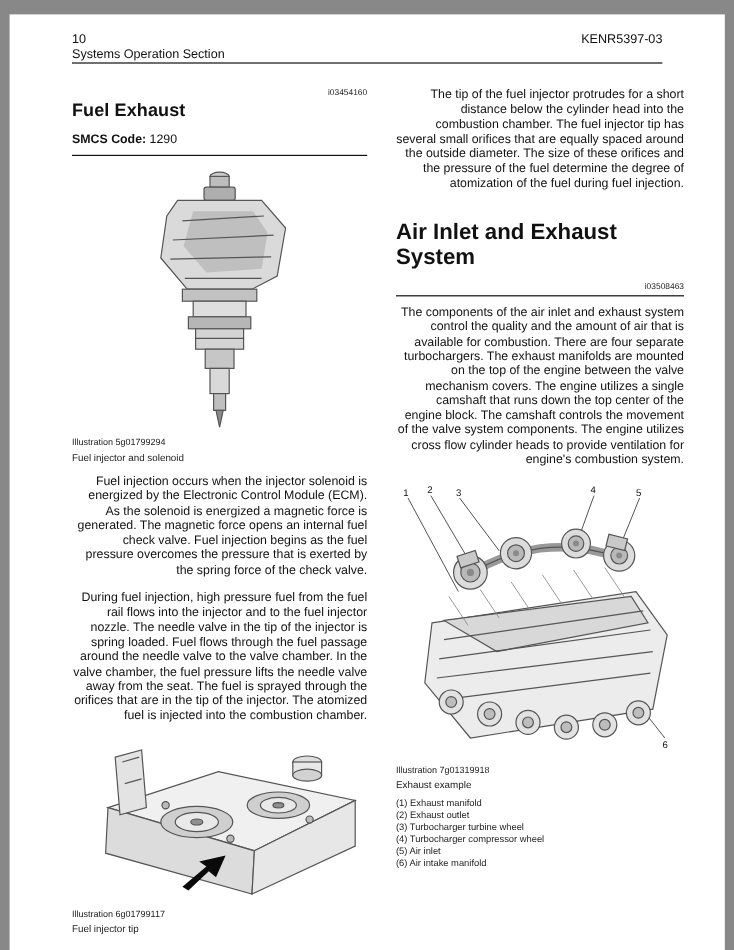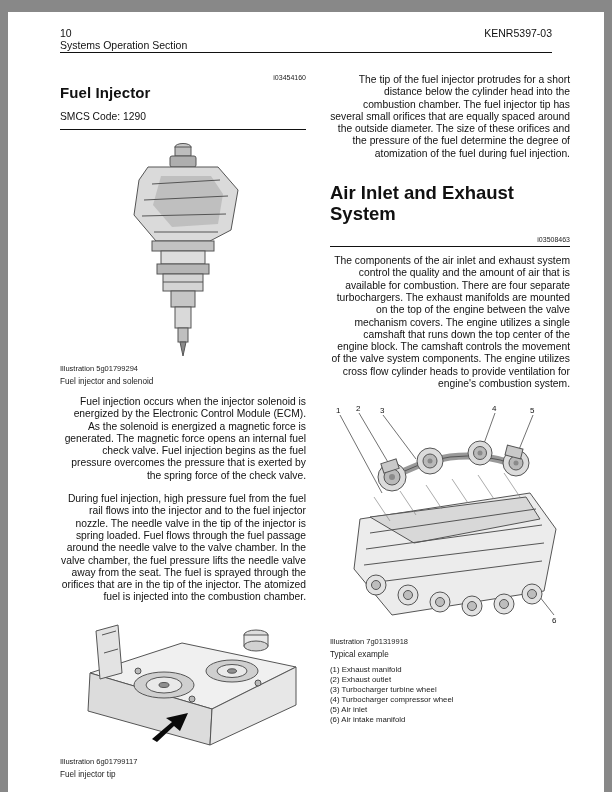--- a/index.html
+++ b/index.html
@@ -18,21 +18,21 @@
   .hdr-rule { position:absolute; left:52px; right:52px; top:40px; border-top:1.6px solid #111; }
   
   .col { position:absolute; top:62px; }
   .col-left  { left:52px;  width:246px; }
   .col-right { left:322px; width:240px; }
   
   .refid { font-size:7px; color:#222; text-align:right; margin-bottom:3px; }
   h2.sec { font-size:15px; font-weight:bold; line-height:17px; margin:2px 0 10px; letter-spacing:.1px; }
   h1.major { font-size:18.5px; font-weight:bold; line-height:21px; margin:22px 0 12px; }
   .smcs { font-size:10.3px; margin-bottom:7px; }
-  .smcs b { font-weight:normal; }
+  .smcs b { font-weight:bold; }
   .smcs-rule { border-top:1.6px solid #111; margin-bottom:8px; }
   p.body { font-size:10.3px; line-height:12.3px; margin-bottom:11px; text-align:right; }
   
   figure { margin:2px 0 10px; }
   .figart { display:block; }
   .figline { display:flex; justify-content:flex-start; font-size:7.5px; color:#222;
              border-top:0; padding-top:2px; margin-top:2px; }
   .figcap { font-size:8.2px; color:#222; margin-top:4px; }
   .callouts { list-style:none; margin-top:6px; }
   .callouts li { font-size:7.8px; line-height:10px; color:#222; }
@@ -50,21 +50,21 @@
         <div class="hdr-pageno">10</div>
         <div class="hdr-section">Systems Operation Section</div>
       </div>
       <div class="hdr-doccode">KENR5397-03</div>
     </div>
   </div>
   <div class="hdr-rule"></div>
 
   <div class="col col-left">
     <div class="refid">i03454160</div>
-    <h2 class="sec">Fuel Injector</h2>
+    <h2 class="sec">Fuel Exhaust</h2>
     <div class="smcs">
       <b>SMCS Code:</b>
       <span>1290</span>
     </div>
     <div class="smcs-rule"></div>
 
     <figure>
       <svg class="figart" width="246" height="222" viewBox="0 0 246 222">
         <ellipse cx="123" cy="9" rx="8" ry="3.5" fill="#c9c9c9" stroke="#555"></ellipse>
         <rect x="115" y="9" width="16" height="9" fill="#bdbdbd" stroke="#555"></rect>
@@ -182,21 +182,21 @@
         <circle cx="174" cy="203" r="10" fill="#e2e2e2" stroke="#555"></circle>
         <circle cx="174" cy="203" r="4.5" fill="#bdbdbd" stroke="#555"></circle>
         <circle cx="202" cy="193" r="10" fill="#e2e2e2" stroke="#555"></circle>
         <circle cx="202" cy="193" r="4.5" fill="#bdbdbd" stroke="#555"></circle>
         <path d="M44,96 L60,120 M70,90 L86,114 M96,84 L112,108 M122,78 L138,102 M148,74 L164,98 M174,72 L190,96" stroke="#888" stroke-width="0.7"></path>
       </svg>
       <div class="figline">
         <span>Illustration 7</span>
         <span>g01319918</span>
       </div>
-      <figcaption class="figcap">Typical example</figcaption>
+      <figcaption class="figcap">Exhaust example</figcaption>
     </figure>
 
     <ul class="callouts">
       <li>(1) Exhaust manifold</li>
       <li>(2) Exhaust outlet</li>
       <li>(3) Turbocharger turbine wheel</li>
       <li>(4) Turbocharger compressor wheel</li>
       <li>(5) Air inlet</li>
       <li>(6) Air intake manifold</li>
     </ul>

